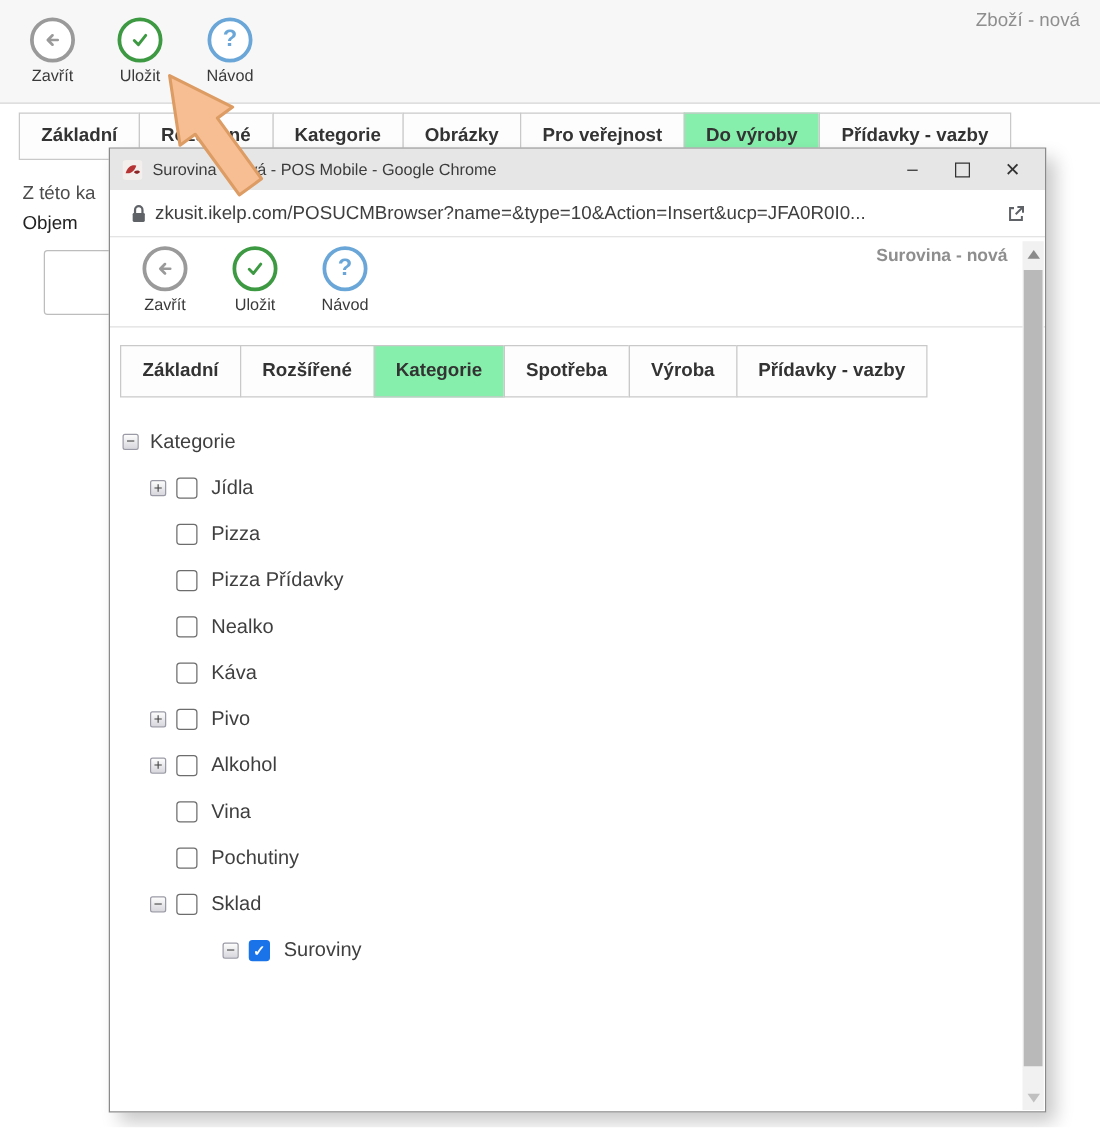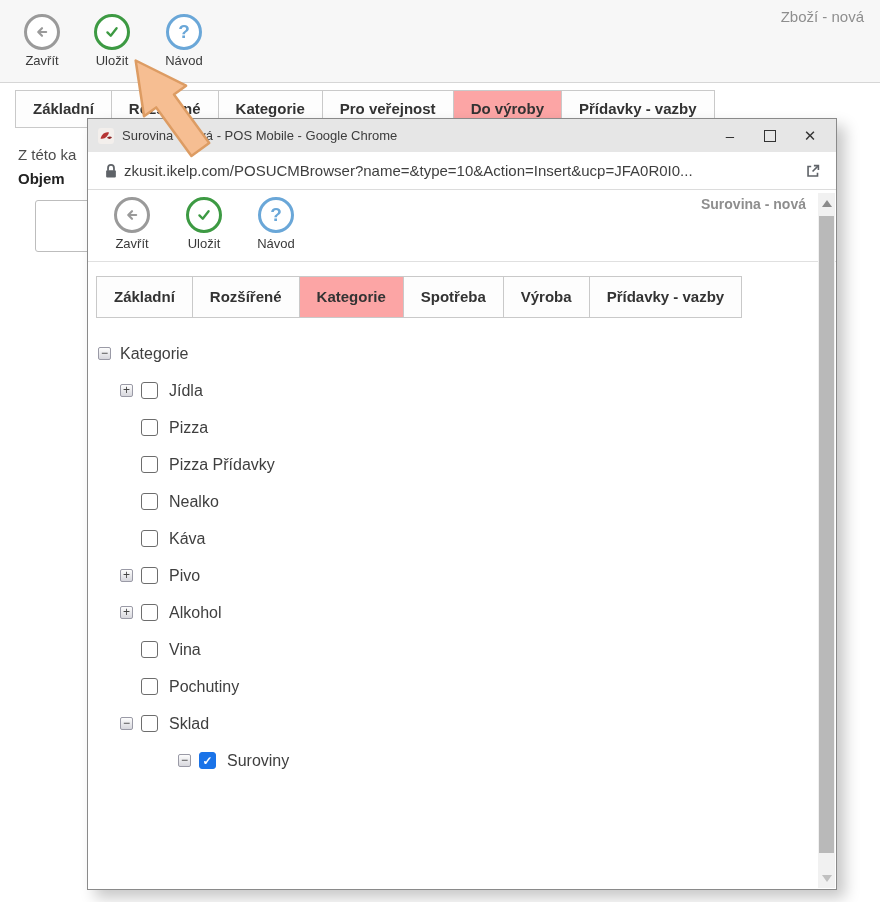--- a/index.html
+++ b/index.html
@@ -16,27 +16,27 @@
   .tb-btn .tb-label { display:block; margin-top:3px; font-size:13px; color:#3a3a3a; }
   .circle.gray  { border-color:#9a9a9a; color:#9a9a9a; }
   .circle.green { border-color:#3d9a43; color:#3d9a43; }
   .circle.blue  { border-color:#6aa7d8; color:#6aa7d8; font-weight:bold; font-size:19px; }
   .bg-page-label { position:absolute; top:8px; right:16px; font-size:15px; color:#8e8e8e; }
 
   .tab-bar { position:absolute; display:flex; }
   .tab { height:38px; line-height:36px; padding:0 17px; background:#fdfdfd;
     border:1px solid #c9c9c9; margin-right:-1px; font-size:15px; font-weight:bold;
     color:#333; white-space:nowrap; cursor:pointer; }
-  .tab.selected { background:#fca5a5; }
+  .tab.selected { background:#86efac; }
   #bg-tabs { left:15px; top:90px; }
   #popup-tabs .tab { height:42px; line-height:40px; }
 
   .bg-content { position:absolute; left:18px; top:146px; }
   .bg-line1 { font-size:15px; color:#4c4c4c; }
-  .bg-line2 { font-size:15px; font-weight:bold; color:#222; margin-top:7px; }
+  .bg-line2 { font-size:15px; font-weight:normal; color:#222; margin-top:7px; }
   .bg-input { position:absolute; left:17px; top:54px; width:66px; height:52px;
     background:#fff; border:1px solid #bdbdbd; border-radius:3px; }
 
   
   .popup { position:absolute; left:87px; top:118px; width:750px; height:772px;
     background:#fff; border:1px solid #8a8a8a; box-shadow:8px 8px 14px rgba(0,0,0,.22);
     z-index:20; }
   .titlebar { position:relative; height:33px; background:#e6e6e6;
     display:flex; align-items:center; padding:0 10px; }
   .favicon { width:16px; height:16px; margin-right:8px; flex:none; }
@@ -116,20 +116,21 @@
       <span class="circle blue">?</span>
       <span class="tb-label">Návod</span>
     </div>
     <div class="bg-page-label">Zboží - nová</div>
   </div>
 
   <div id="bg-tabs" class="tab-bar">
       <div class="tab">Základní</div>
       <div class="tab">Rozšířené</div>
       <div class="tab">Kategorie</div>
+      <div class="tab">Obrázky</div>
       <div class="tab">Pro veřejnost</div>
       <div class="tab selected">Do výroby</div>
       <div class="tab">Přídavky - vazby</div>
     </div>
 
   <div class="bg-content">
     <div class="bg-line1">Z této ka</div>
     <div class="bg-line2">Objem</div>
     <div class="bg-input"></div>
   </div>

